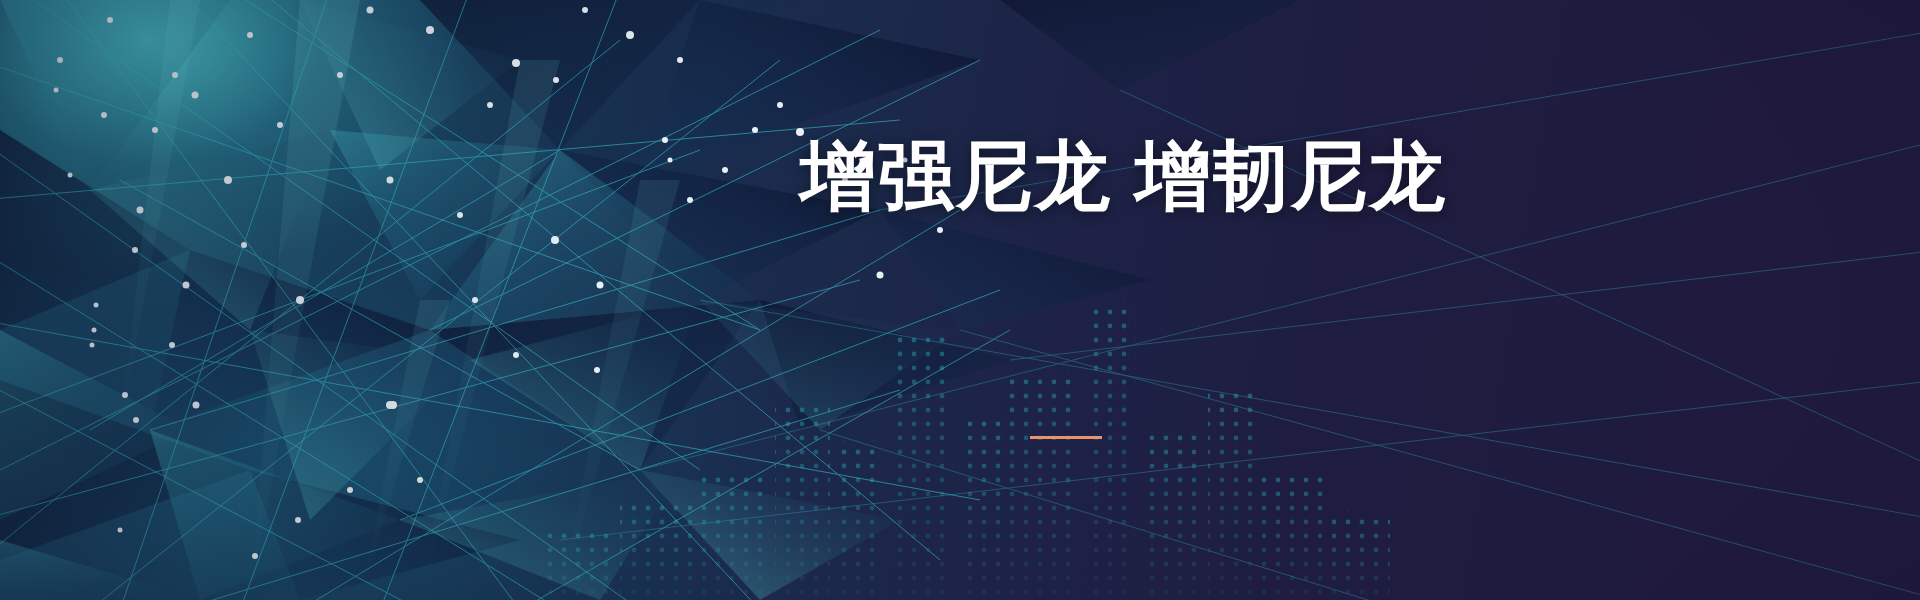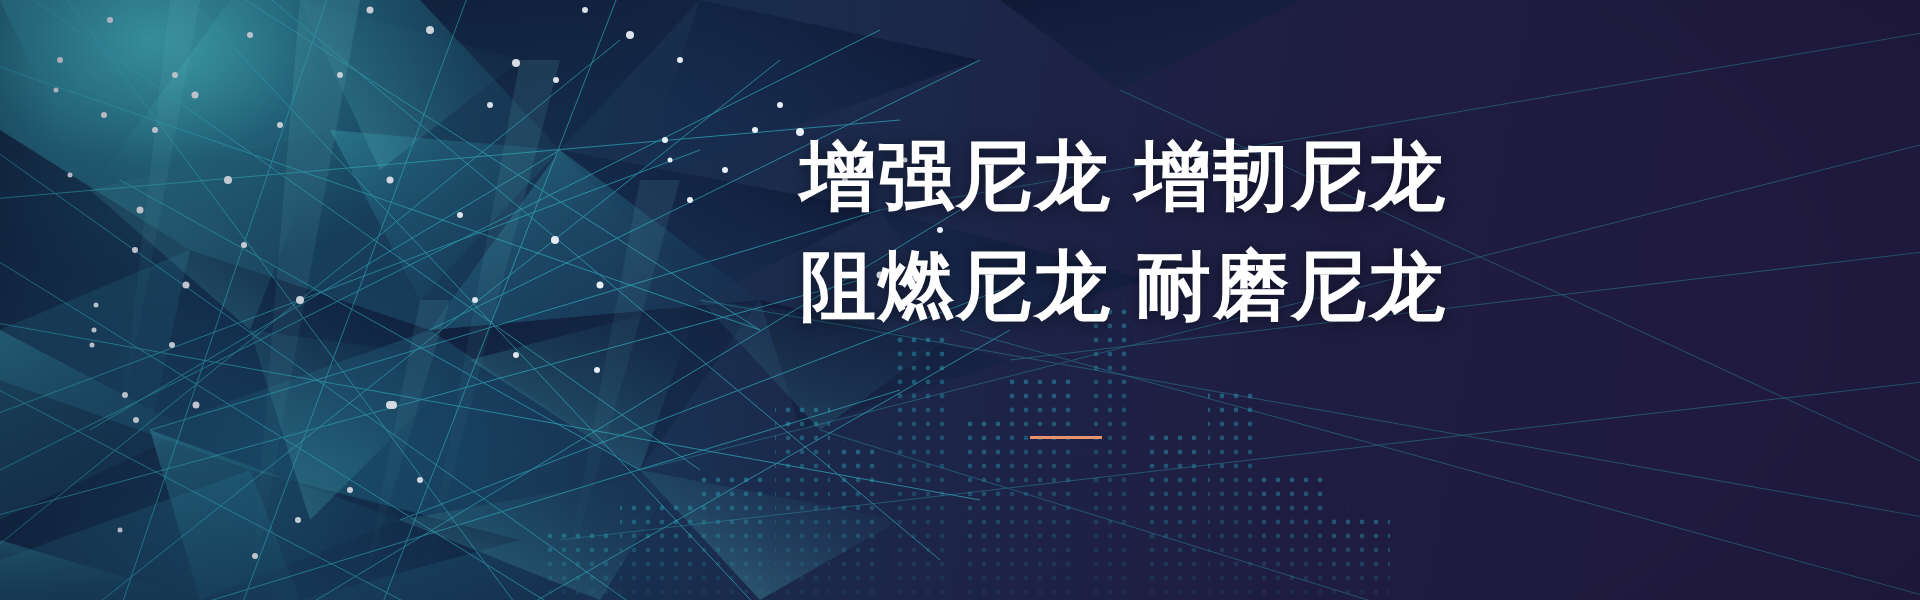--- a/index.html
+++ b/index.html
@@ -239,17 +239,16 @@
       <circle cx="255" cy="556" r="3"></circle>
       <circle cx="120" cy="530" r="2.5"></circle>
       <circle cx="475" cy="300" r="3"></circle>
     </g>
   </svg>
 
   <div class="layer" id="vignette"></div>
 
   <div id="content">
     <div class="headline" id="headline-1">增强尼龙 增韧尼龙</div>
-    <div class="headline" id="headline-2">阻燃尼龙 耐磨尼龙</div>
     <div id="divider"></div>
   </div>
 
 </div>
 
 </body></html>

